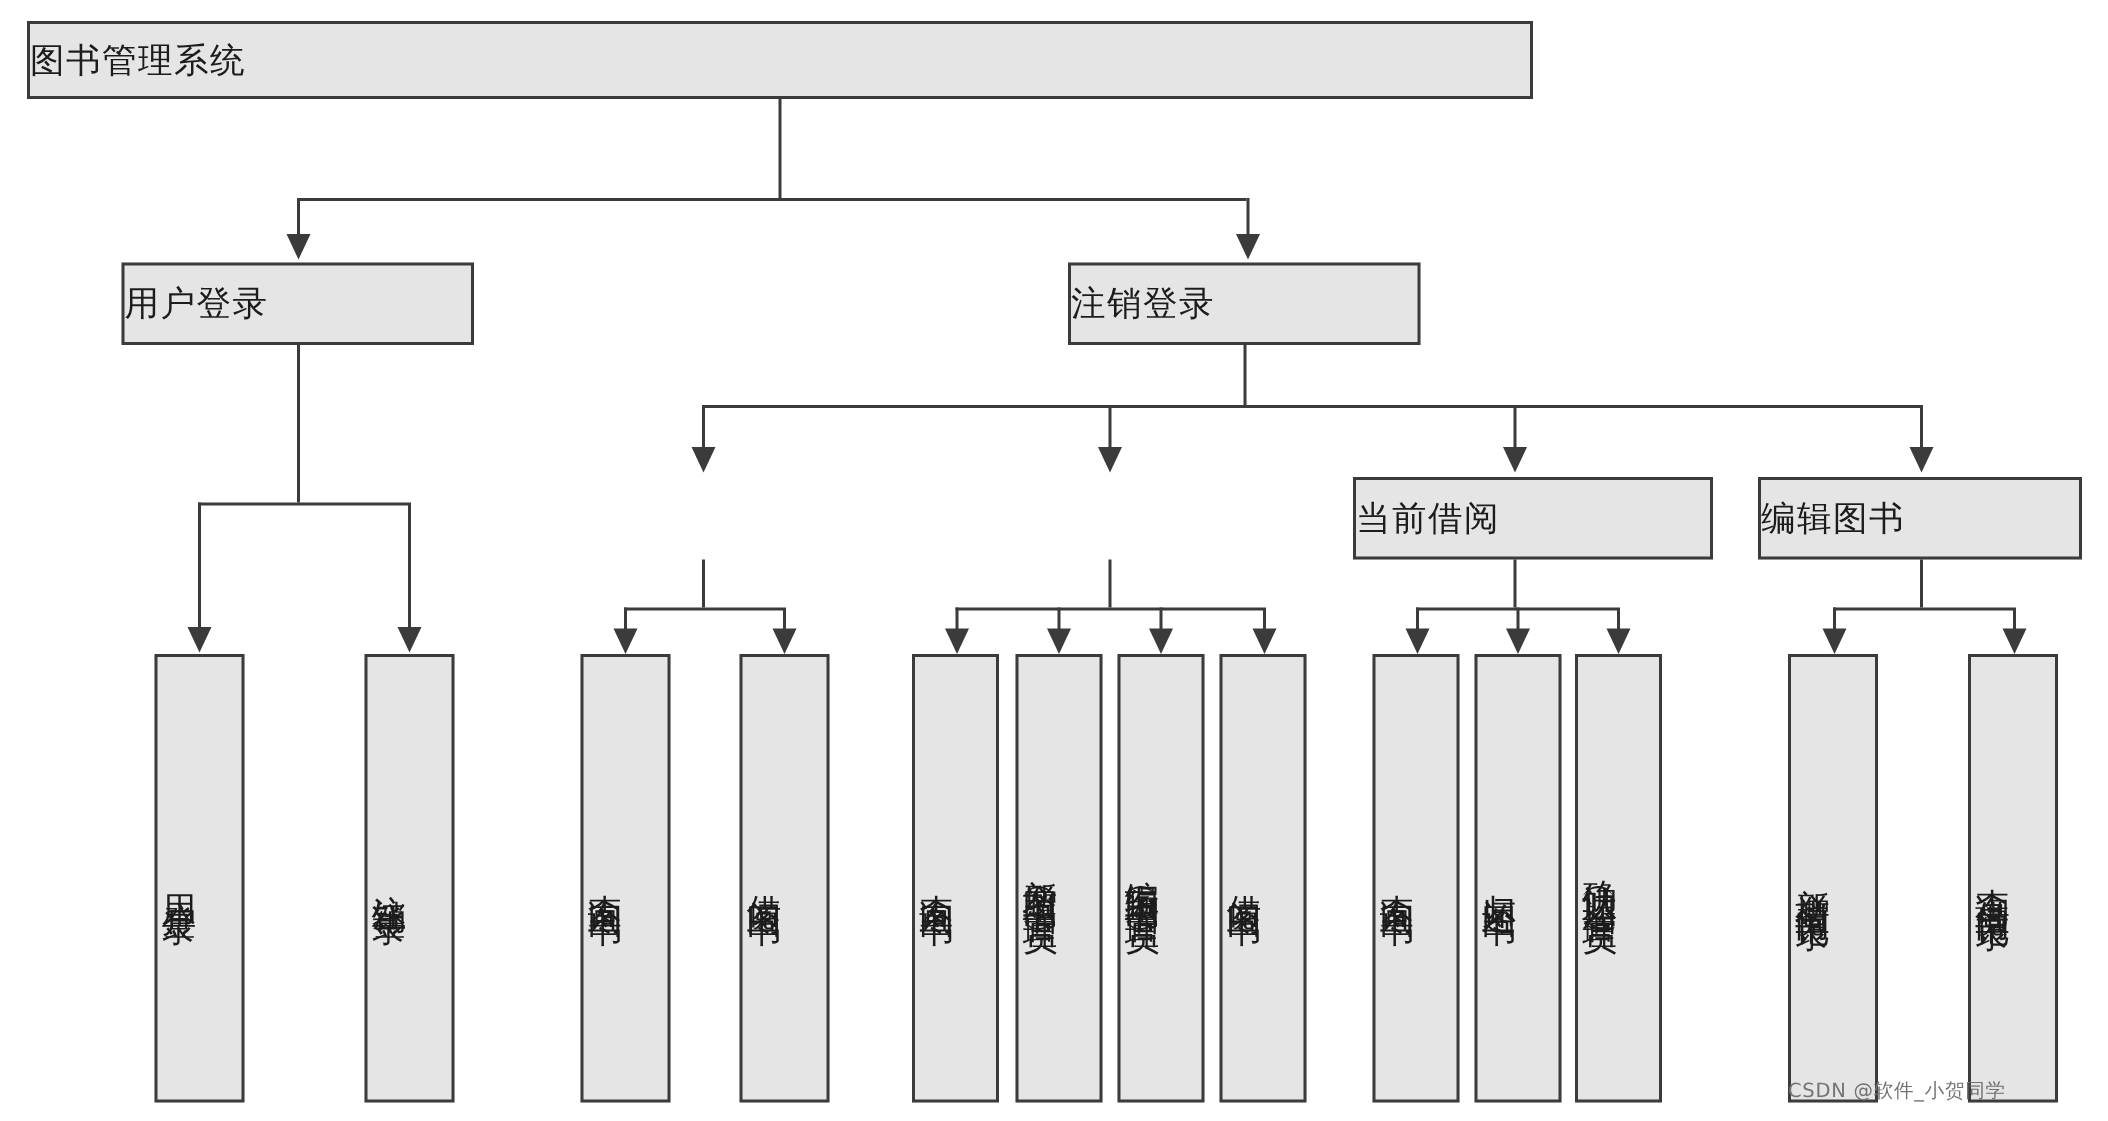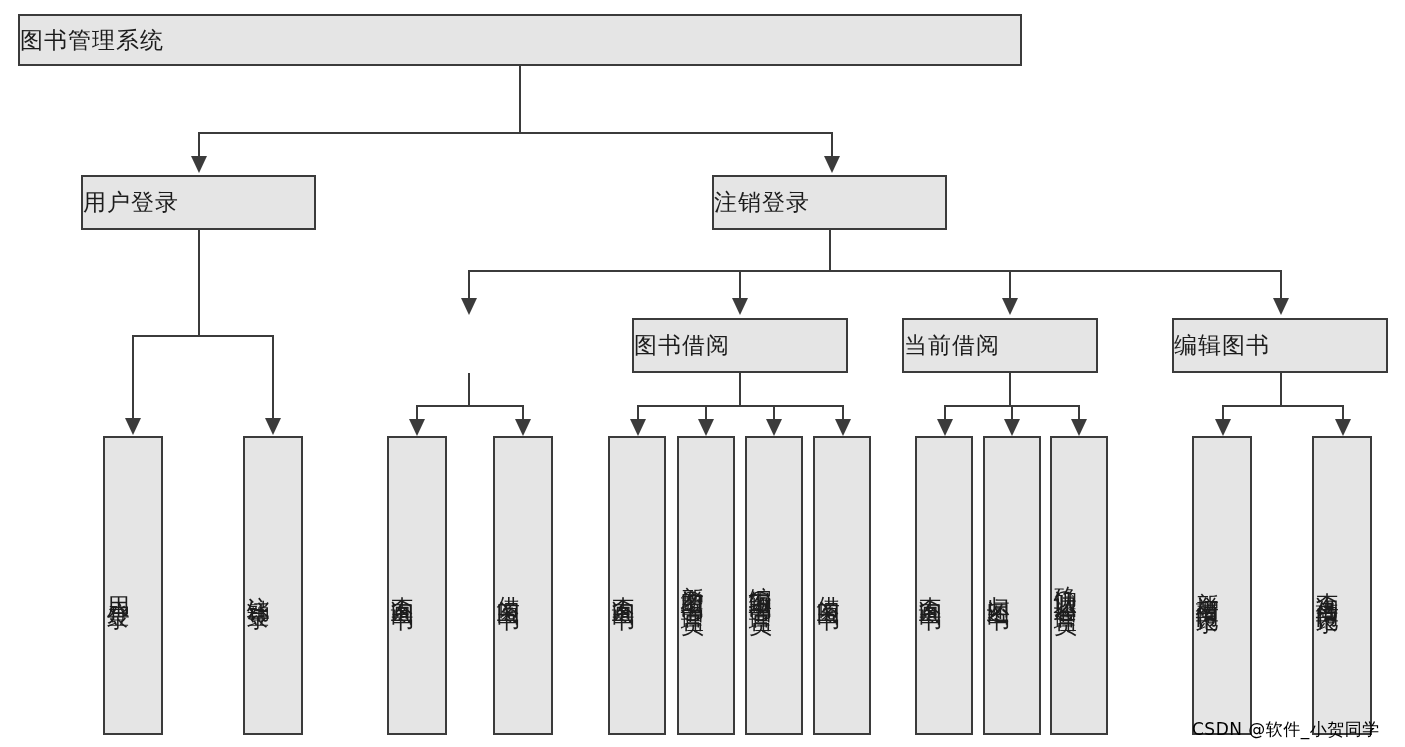--- a/index.html
+++ b/index.html
@@ -59,22 +59,22 @@
     position: absolute;
     width: 0;
     height: 0;
     border-left: 8px solid transparent;
     border-right: 8px solid transparent;
     border-top: 17px solid #3b3b3b;
   }
   
   #watermark {
     position: absolute;
-    font-size: 17px;
-    color: #000000;
+    font-size: 13px;
+    color: #737373;
     white-space: nowrap;
     letter-spacing: 0.5px;
     text-align: right;
   }
 </style>
 </head>
 <body>
 
 <div id="canvas">
 
@@ -110,24 +110,21 @@
   <div class="hline" style="left:468px; top:270px; width:812px;"></div>
   <div class="vline" style="left:468px; top:270px; height:30px;"></div>
   <div class="arrow" style="left:461px; top:298px;"></div>
   <div class="vline" style="left:739px; top:270px; height:30px;"></div>
   <div class="arrow" style="left:732px; top:298px;"></div>
   <div class="vline" style="left:1009px; top:270px; height:30px;"></div>
   <div class="arrow" style="left:1002px; top:298px;"></div>
   <div class="vline" style="left:1280px; top:270px; height:30px;"></div>
   <div class="arrow" style="left:1273px; top:298px;"></div>
 
-  <div class="node h" style="left:632px; top:318px; width:216px; height:55px;">
-    <span>图书借阅</span>
-  </div>
-  <div class="node h" style="left:902px; top:318px; width:196px; height:55px;">
+  <div class="node h" style="left:902px; top:318px; width:240px; height:55px;">
     <span>当前借阅</span>
   </div>
   <div class="node h" style="left:1172px; top:318px; width:216px; height:55px;">
     <span>编辑图书</span>
   </div>
 
   <div class="vline" style="left:468px; top:373px; height:32px;"></div>
   <div class="hline" style="left:416px; top:405px; width:106px;"></div>
   <div class="vline" style="left:416px; top:405px; height:16px;"></div>
   <div class="arrow" style="left:409px; top:419px;"></div>

